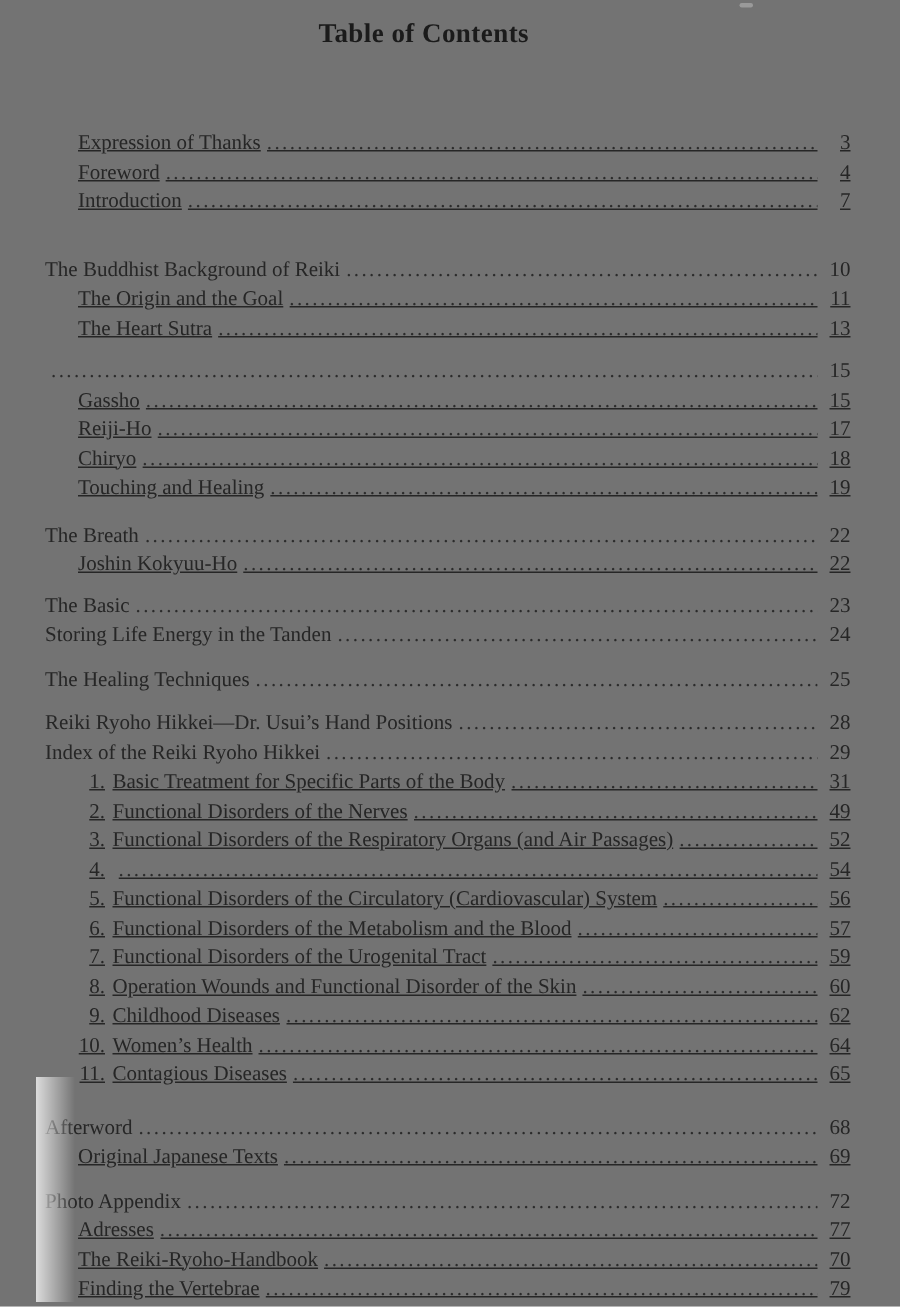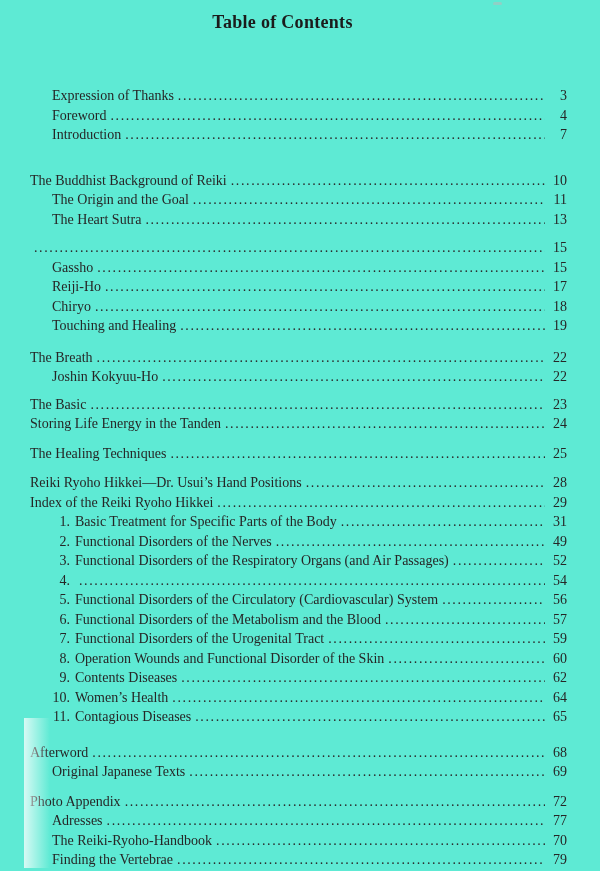--- a/index.html
+++ b/index.html
@@ -1,20 +1,20 @@
 <!DOCTYPE html>
 <html><head>
 <meta charset="utf-8">
 <style>
   html,body { margin:0; padding:0; background:#e8e8e8; }
   .page {
     position:relative;
     width:600px; height:871px;
     margin:0 auto;
-    background:#5eead4;
+    background:#737373;
     font-family:"Liberation Serif", serif;
     color:#262626;
     box-sizing:border-box;
     padding:8px 33px 0 30px;
     overflow:hidden;
   }
   .title {
     text-align:center;
     font-size:18px;
     font-weight:bold;
@@ -33,21 +33,21 @@
   .mt-f { margin-top:10px; }
   .mt-g { margin-top:10px; }
   .mt-h { margin-top:16px; }
   .row {
     display:flex;
     align-items:baseline;
     font-size:14px;
     line-height:19.5px;
     white-space:nowrap;
   }
-  .ind1 { padding-left:22px; }
+  .ind1 { padding-left:22px;text-decoration:underline; }
   .numrow { margin-left:-9px; }
   .num {
     display:inline-block;
     width:27px;
     text-align:right;
     margin-right:5px;
     flex:0 0 auto;
   }
   .lbl { flex:0 0 auto; }
   .leader {
@@ -238,21 +238,21 @@
         <span class="pg">59</span>
       </div>
     <div class="row ind1 numrow">
         <span class="num">8.</span>
         <span class="lbl">Operation Wounds and Functional Disorder of the Skin</span>
         <span class="leader"></span>
         <span class="pg">60</span>
       </div>
     <div class="row ind1 numrow">
         <span class="num">9.</span>
-        <span class="lbl">Contents Diseases</span>
+        <span class="lbl">Childhood Diseases</span>
         <span class="leader"></span>
         <span class="pg">62</span>
       </div>
     <div class="row ind1 numrow">
         <span class="num">10.</span>
         <span class="lbl">Women’s Health</span>
         <span class="leader"></span>
         <span class="pg">64</span>
       </div>
     <div class="row ind1 numrow">

